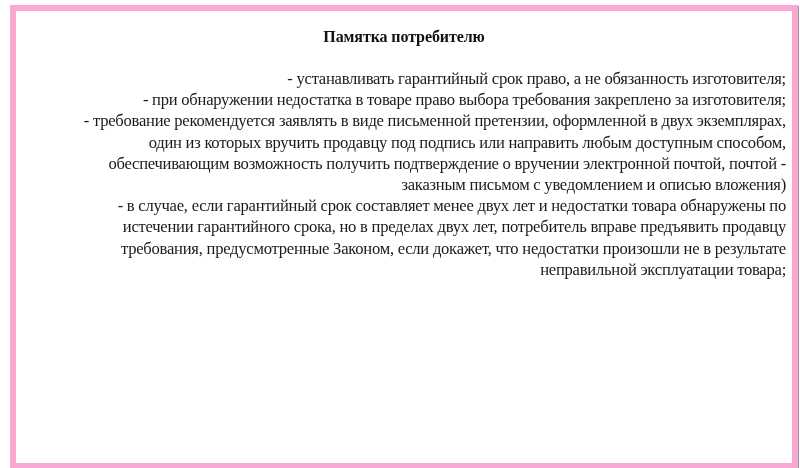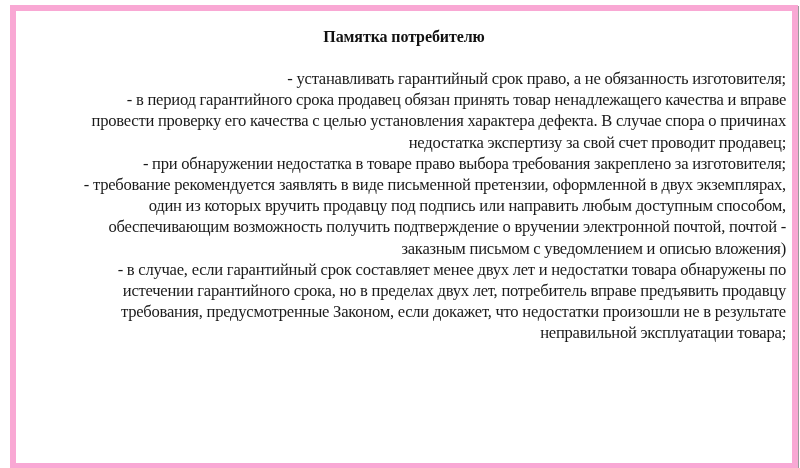--- a/index.html
+++ b/index.html
@@ -51,18 +51,17 @@
       margin: 0;
     }
   </style>
 </head>
 <body>
 
 <div class="frame">
   <div class="title">Памятка потребителю</div>
   <div class="body-text">
     <span class="item">- устанавливать гарантийный срок право, а не обязанность изготовителя;</span>
-    <span class="item">- в период гарантийного срока продавец обязан принять товар ненадлежащего качества и вправе провести проверку его качества с целью установления характера дефекта. В случае спора о причинах недостатка экспертизу за свой счет проводит продавец;</span>
     <span class="item">- при обнаружении недостатка в товаре право выбора требования закреплено за изготовителя;</span>
     <span class="item">- требование рекомендуется заявлять в виде письменной претензии, оформленной в двух экземплярах, один из которых вручить продавцу под подпись или направить любым доступным способом, обеспечивающим возможность получить подтверждение о вручении электронной почтой, почтой - заказным письмом с уведомлением и описью вложения)</span>
     <span class="item">- в случае, если гарантийный срок составляет менее двух лет и недостатки товара обнаружены по истечении гарантийного срока, но в пределах двух лет, потребитель вправе предъявить продавцу требования, предусмотренные Законом, если докажет, что недостатки произошли не в результате неправильной эксплуатации товара;</span>
   </div>
 </div>
 
 </body></html>

